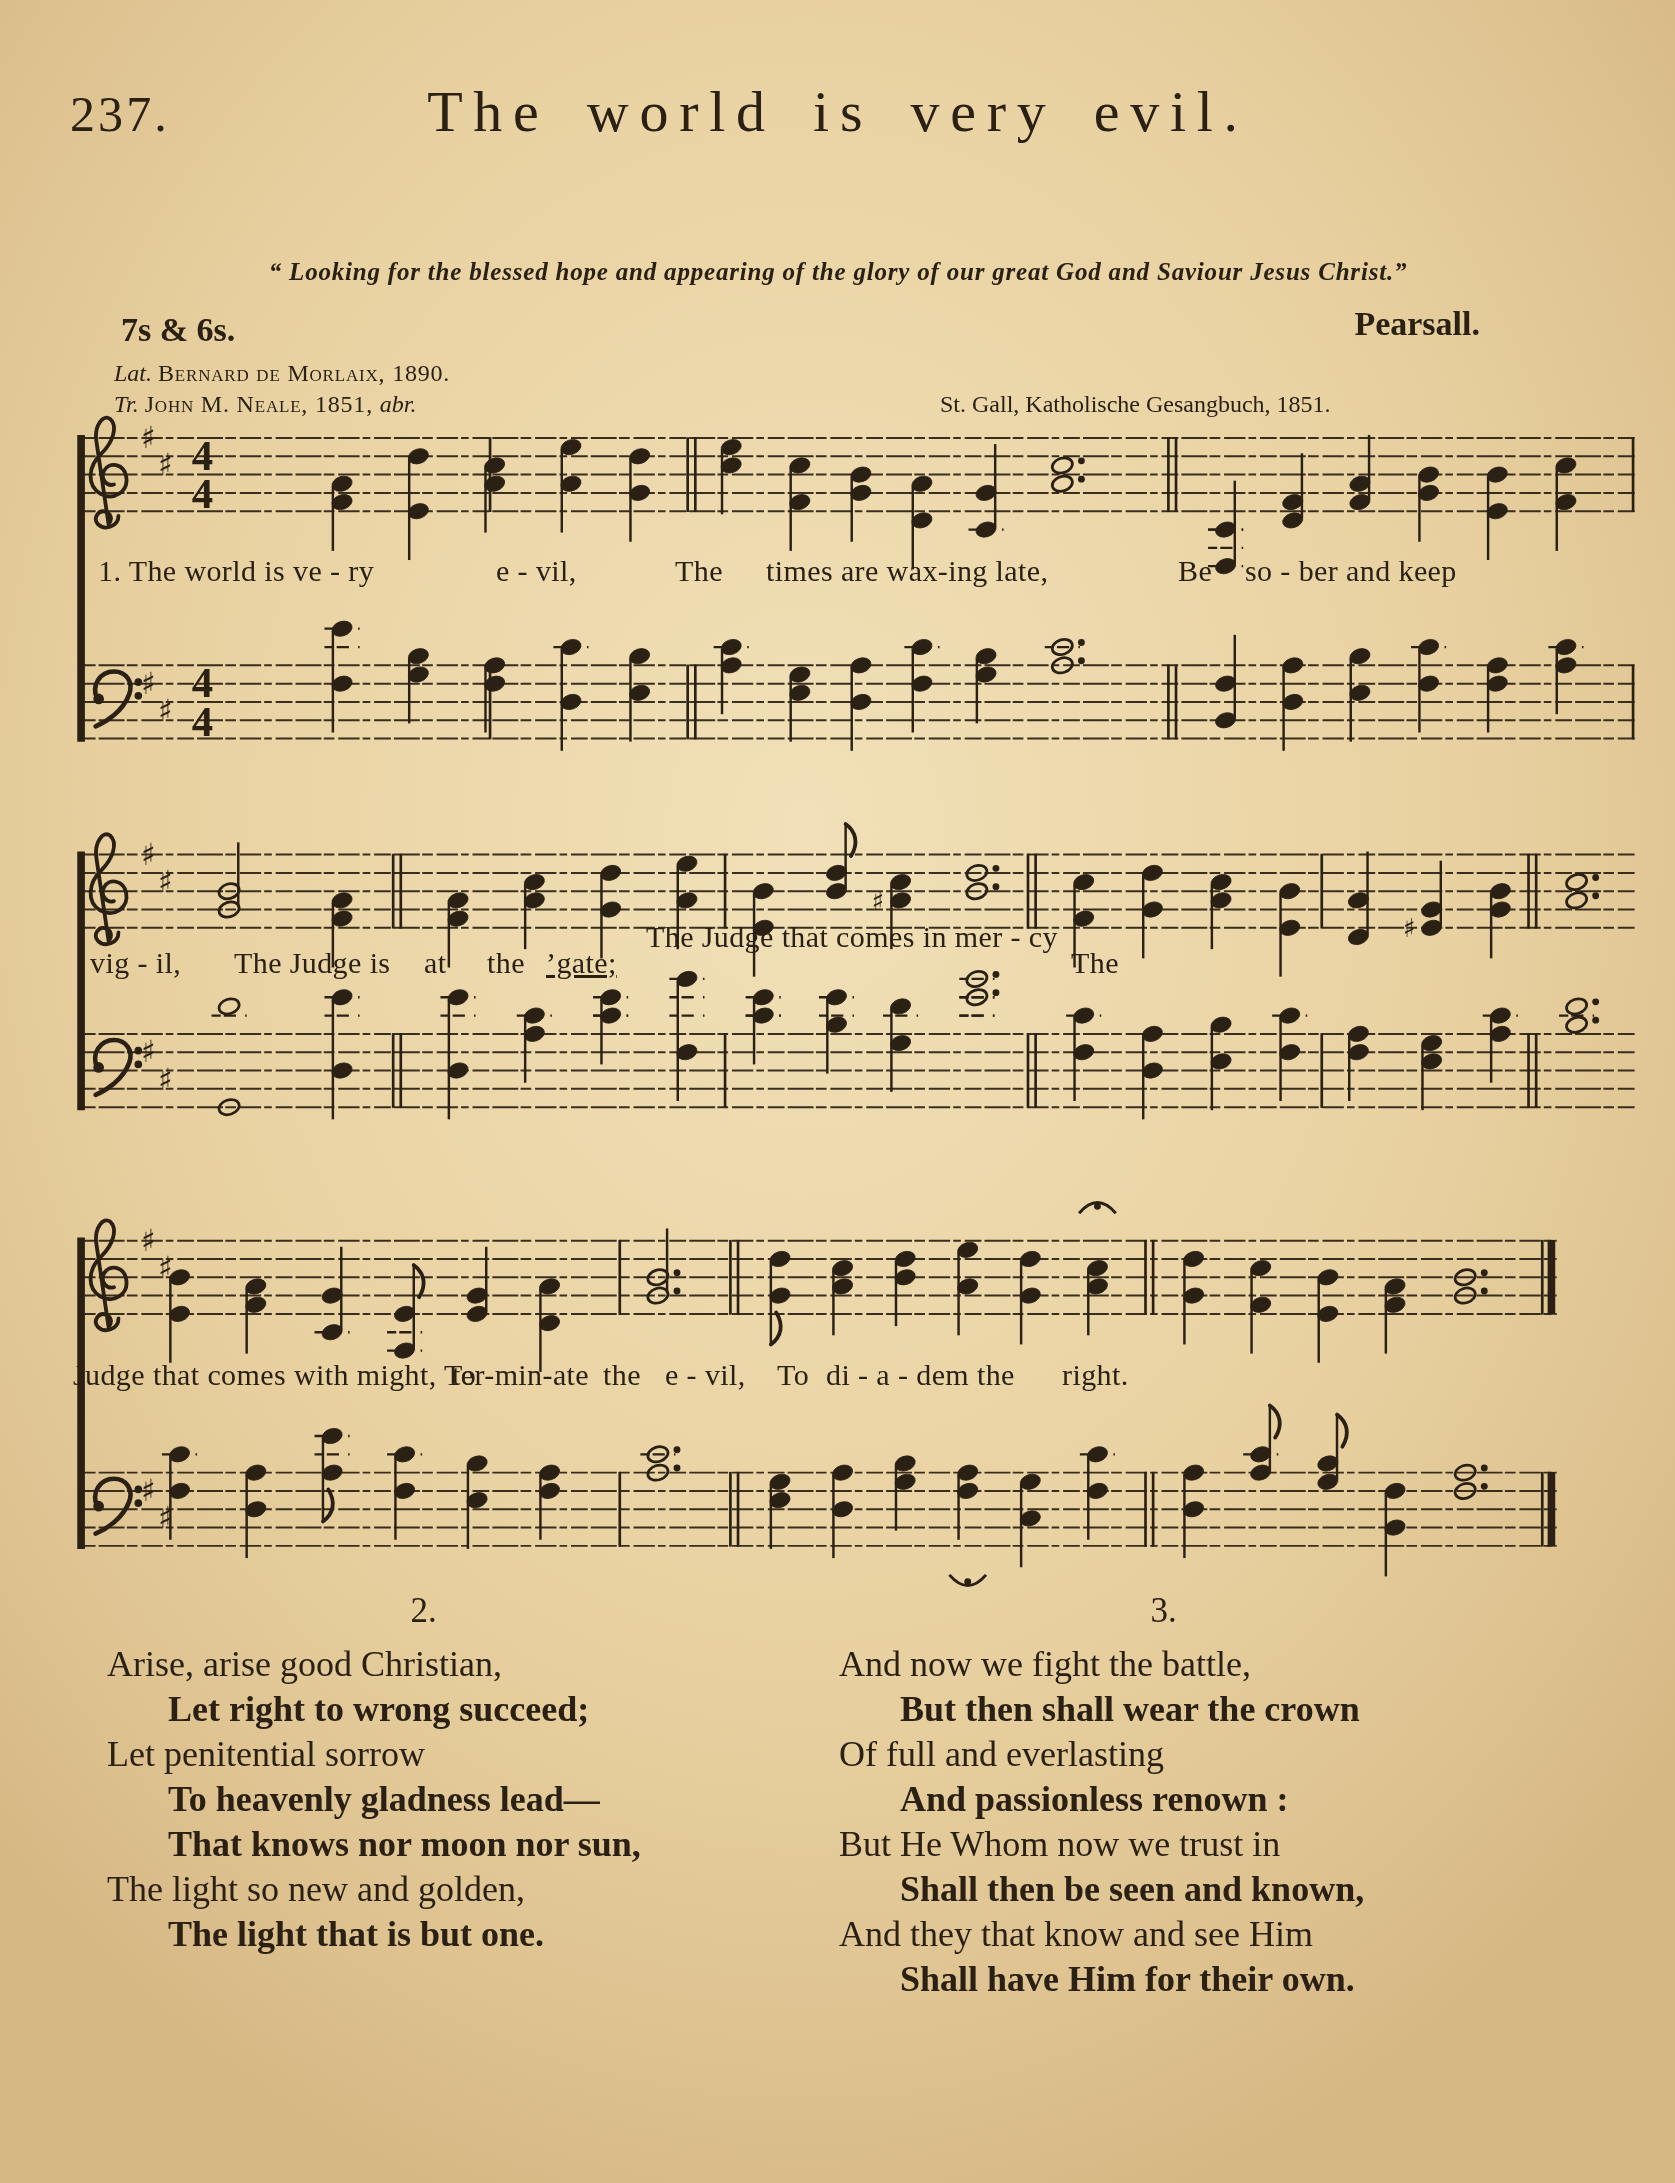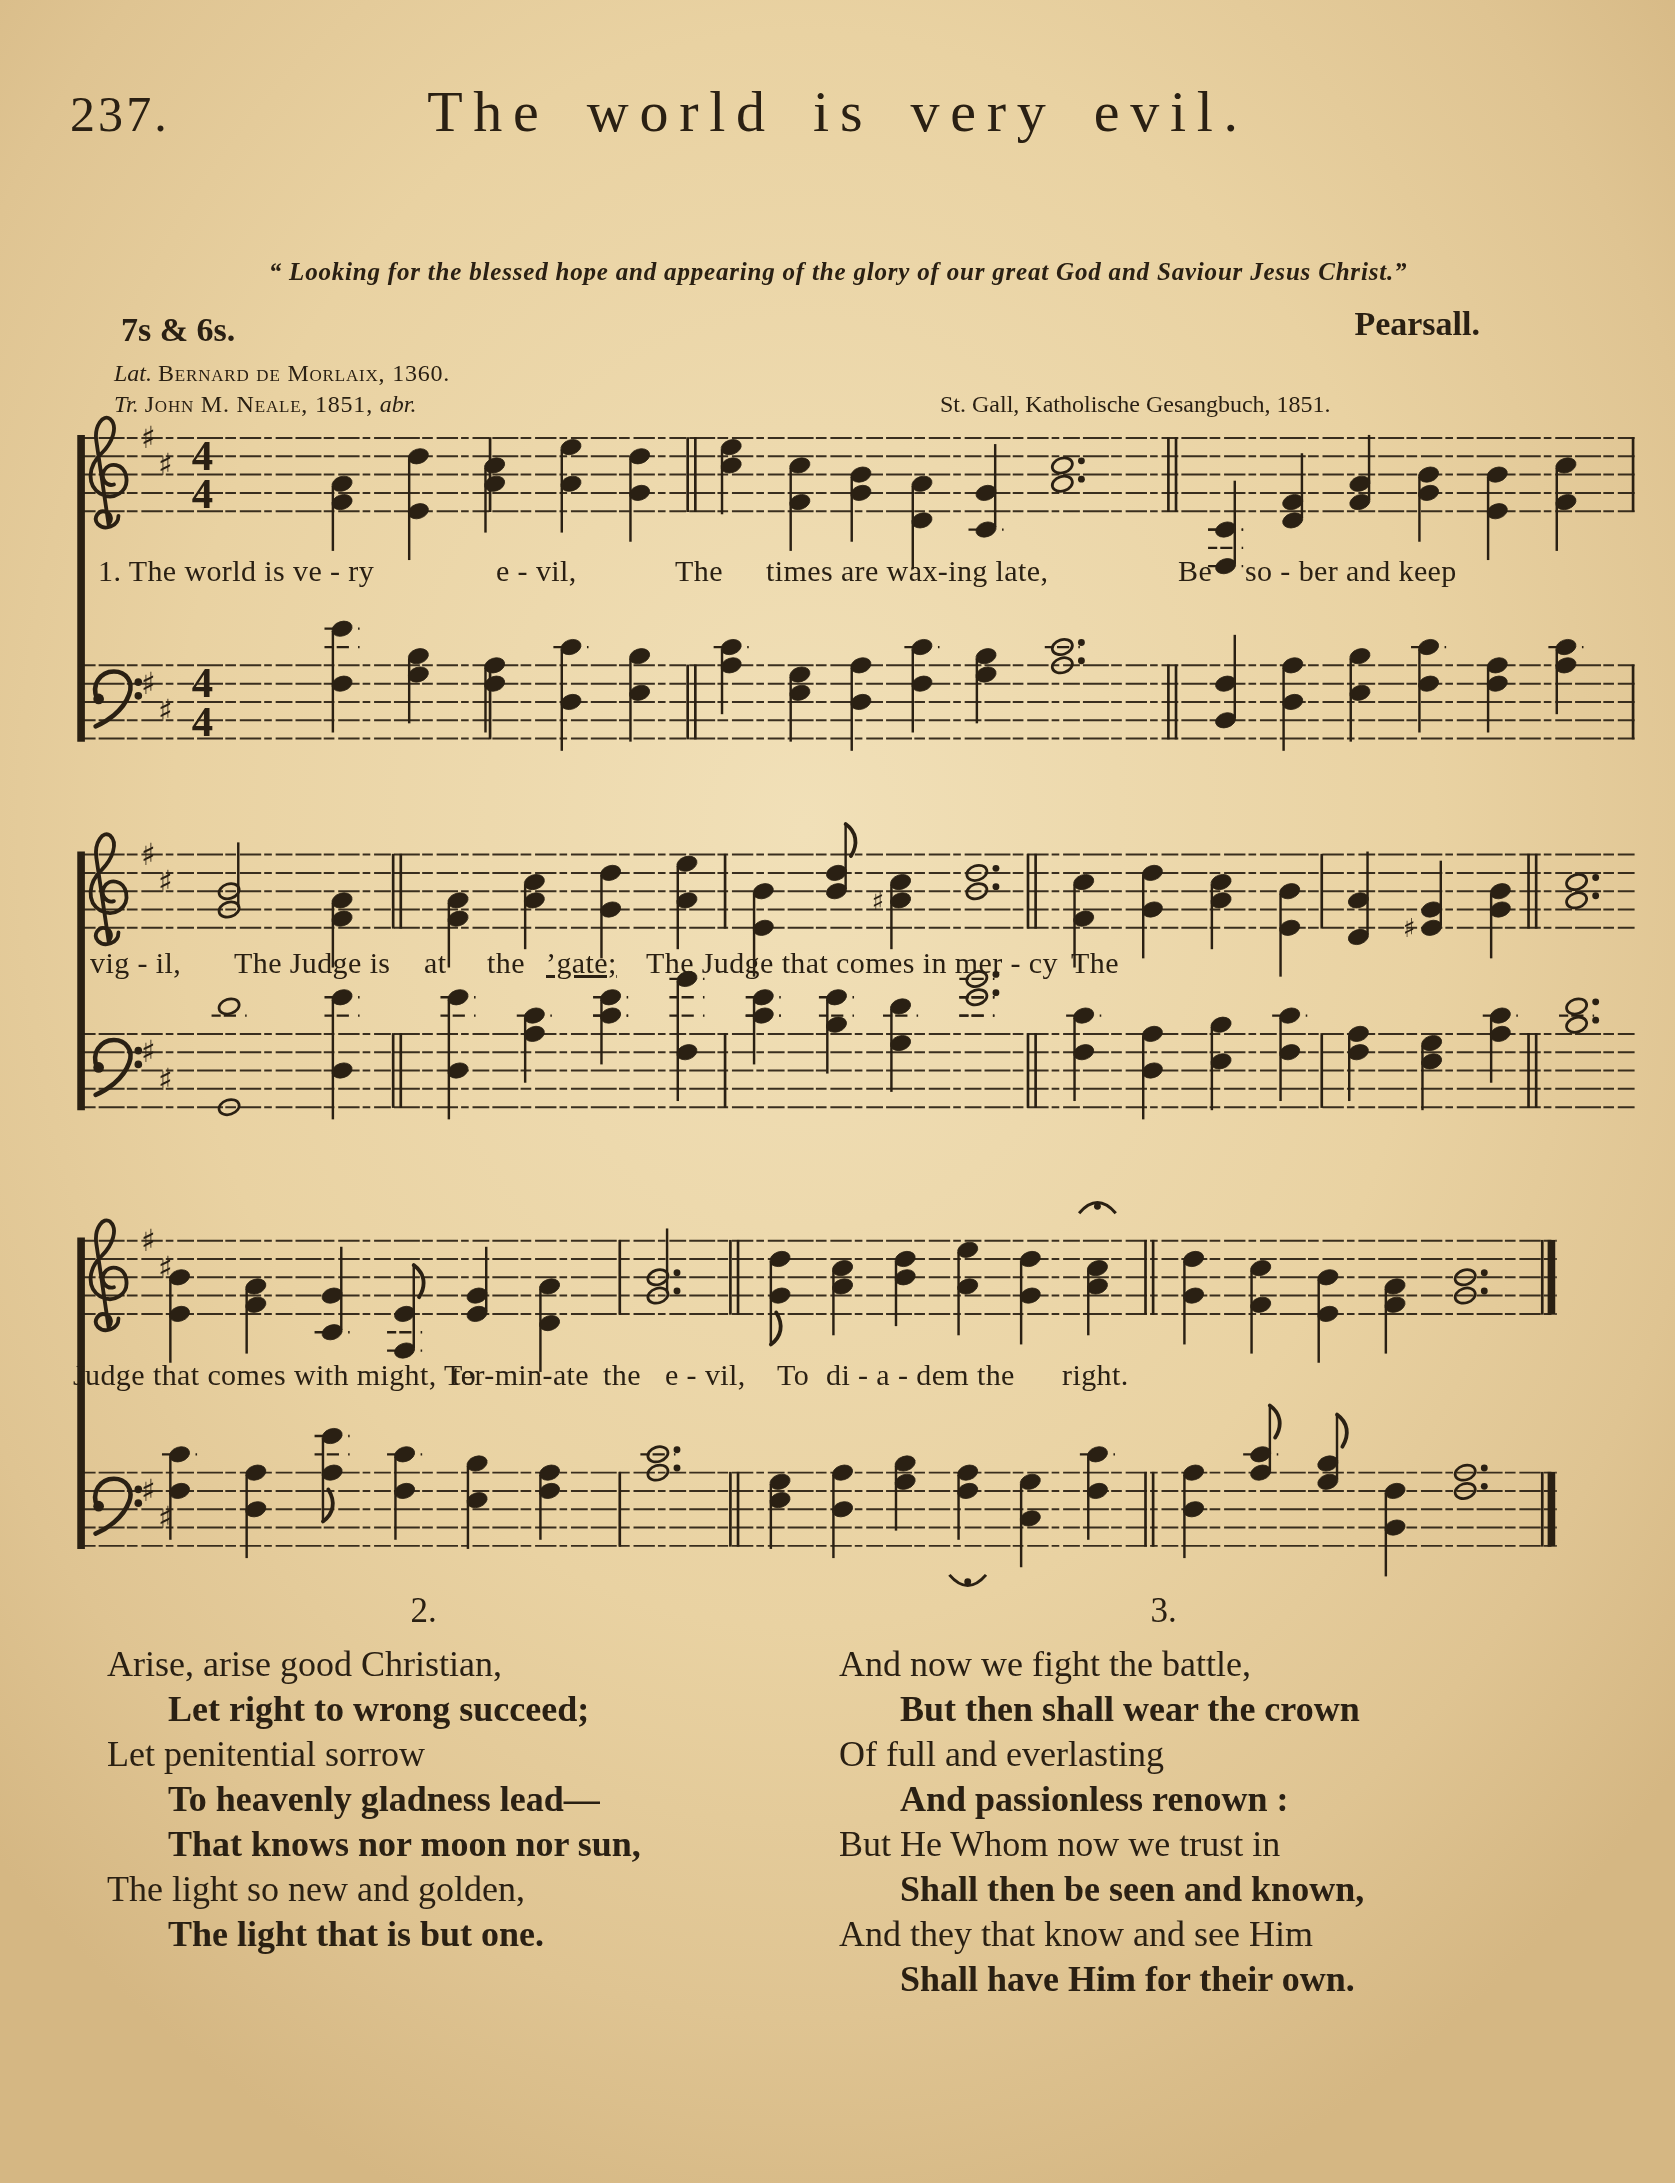--- a/index.html
+++ b/index.html
@@ -30,21 +30,21 @@
 
 <div class="abs page-number" style="left:70px;top:85px;">237.</div>
 <div class="abs hymn-title" style="left:0;top:78px;width:1676px;text-align:center;">The world is very evil.</div>
 <div class="abs epigraph" style="left:0;top:258px;width:1676px;text-align:center;">“ Looking for the blessed hope and appearing of the glory of our great God and Saviour Jesus Christ.”</div>
 
 <div class="abs meter" style="left:121px;top:311px;">7s &amp; 6s.</div>
 <div class="abs composer" style="left:1068px;top:305px;width:412px;text-align:right;">Pearsall.</div>
 
 <div class="abs attr" style="left:114px;top:360px;">
   <span class="it">Lat.</span>
-  <span class="sc">Bernard de Morlaix, 1360.</span>
+  <span class="sc">Bernard de Morlaix, 1890.</span>
 </div>
 <div class="abs attr" style="left:114px;top:391px;">
   <span class="it">Tr.</span>
   <span class="sc">John M. Neale, 1851, </span><span class="it">abr.</span>
 </div>
 <div class="abs attr sc" style="left:940px;top:391px;">St. Gall, Katholische Gesangbuch, 1851.</div>
 
 <svg id="music-svg" class="abs" style="left:0;top:0;" width="1676" height="2183" viewBox="0 0 2196 2861">
     <g>
       <line x1="106" x2="106" y1="570" y2="972" stroke="#2a2013" stroke-width="10"></line>
@@ -855,21 +855,21 @@
     <span class="lyric-token" style="left: 496px; top: 554px;">e - vil,</span>
     <span class="lyric-token" style="left: 675px; top: 554px;">The</span>
     <span class="lyric-token" style="left: 766px; top: 554px;">times are wax-ing late,</span>
     <span class="lyric-token" style="left: 1178px; top: 554px;">Be</span>
     <span class="lyric-token" style="left: 1245px; top: 554px;">so - ber and keep</span>
     <span class="lyric-token" style="left: 90px; top: 946px;">vig - il,</span>
     <span class="lyric-token" style="left: 234px; top: 946px;">The Judge is</span>
     <span class="lyric-token" style="left: 424px; top: 946px;">at</span>
     <span class="lyric-token" style="left: 487px; top: 946px;">the</span>
     <span class="lyric-token" style="left: 546px; top: 946px; text-decoration: underline;">’gate;</span>
-    <span class="lyric-token" style="left: 646px; top: 946px;">The Judge that comes in mer - cy</span>
+    <span class="lyric-token" style="left: 646px; top: 920px;">The Judge that comes in mer - cy</span>
     <span class="lyric-token" style="left: 1071px; top: 946px;">The</span>
     <span class="lyric-token" style="left: 73px; top: 1358px;">Judge that comes with might, To</span>
     <span class="lyric-token" style="left: 452px; top: 1358px;">ter-min-ate</span>
     <span class="lyric-token" style="left: 603px; top: 1358px;">the</span>
     <span class="lyric-token" style="left: 665px; top: 1358px;">e - vil,</span>
     <span class="lyric-token" style="left: 777px; top: 1358px;">To</span>
     <span class="lyric-token" style="left: 826px; top: 1358px;">di - a - dem the</span>
     <span class="lyric-token" style="left: 1062px; top: 1358px;">right.</span>
   </div>
 

